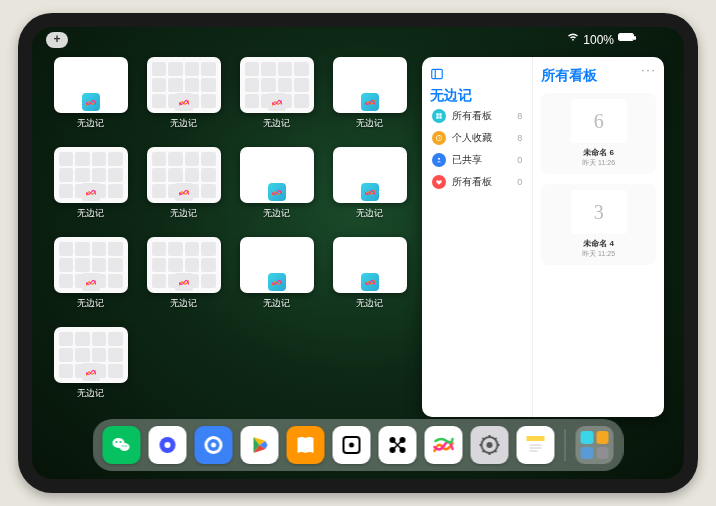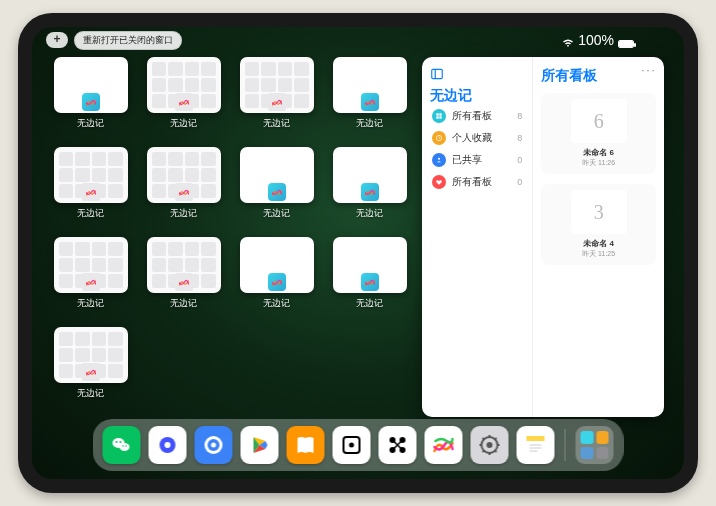--- a/index.html
+++ b/index.html
@@ -39,21 +39,21 @@
     border-radius: 8px;
     color: #333; font-size: 12px; line-height: 14px;
     text-align: center; font-weight: bold;
   }
   .reopen-pill {
     background: rgba(255,255,255,.88);
     color: #222; font-size: 9px;
     padding: 2px 8px; border-radius: 9px;
     border: 1px solid rgba(0,0,0,.15);
   }
-  .status-right { display:flex; gap:4px; align-items:flex-end; font-size:14px;}
+  .status-right { display:flex; gap:4px; align-items:flex-start; font-size:12px;}
   .battery { width:16px; height:8px; border:1px solid #fff; border-radius:2px; position:relative;}
   .battery::after{content:"";position:absolute;right:-3px;top:2px;width:2px;height:4px;background:#fff;border-radius:1px;}
   .battery-fill{background:#fff;height:100%;width:100%;border-radius:1px;}
 
   .switcher-area {
     position: absolute; top: 30px; left: 20px; right: 20px; bottom: 62px;
     display: flex; gap: 14px;
   }
   .thumb-grid {
     flex: 0 0 356px;
@@ -164,21 +164,20 @@
 </style>
 </head>
 <body>
 
 <div class="ipad">
   <div class="screen">
 
     <div class="status-bar">
       <div class="status-left">
         <div class="plus-btn">+</div>
-        <div class="reopen-pill">重新打开已关闭的窗口</div>
       </div>
       <div class="status-right">
         <svg width="12" height="9" viewBox="0 0 12 9">
             <path d="M6 8 L4.8 6.6 Q6 5.6 7.2 6.6 Z M3 4.6 Q6 2 9 4.6 L8 5.6 Q6 3.8 4 5.6 Z M1 2.6 Q6 -1.6 11 2.6 L10 3.6 Q6 0.2 2 3.6 Z" fill="#fff"></path>
           </svg>
         <span>100%</span>
         <div class="battery">
             <div class="battery-fill"></div>
           </div>
       </div>

